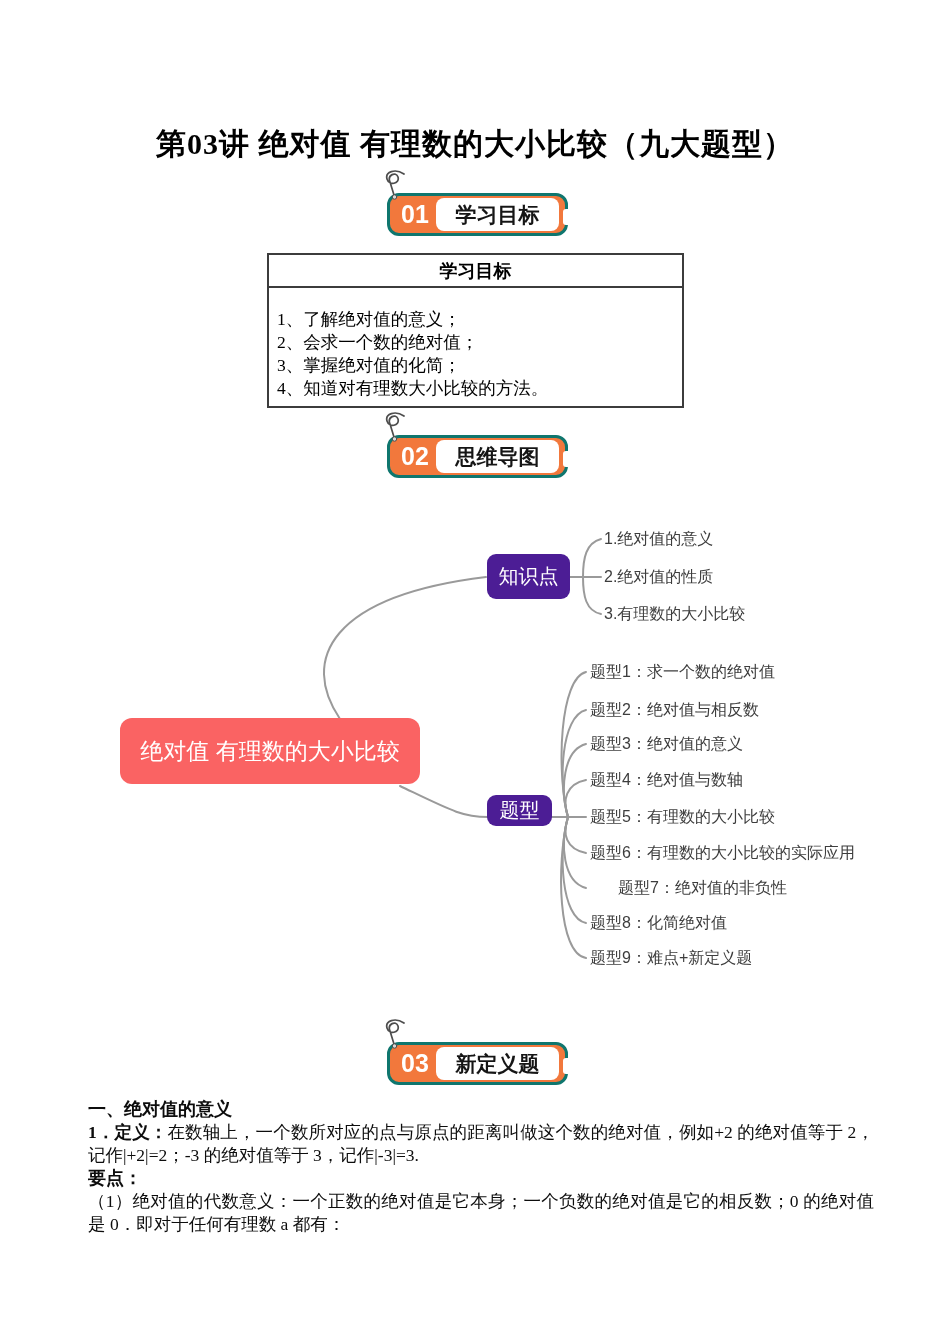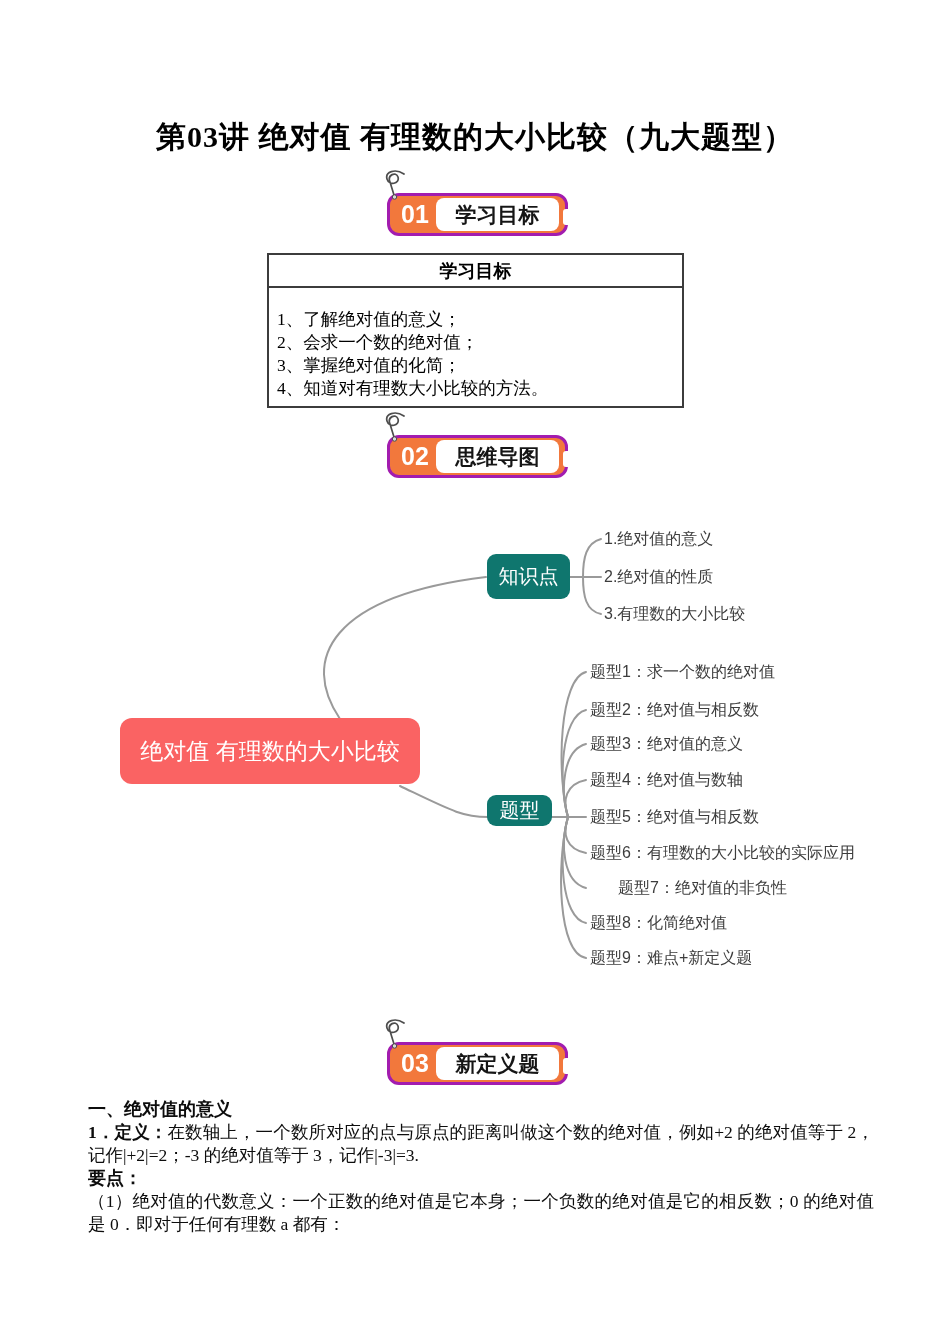--- a/index.html
+++ b/index.html
@@ -1,27 +1,27 @@
 <!DOCTYPE html>
 <html><head>
 <meta charset="utf-8">
 <style>
   html,body { margin:0; padding:0; background:#ffffff; }
   .page { position:relative; width:950px; height:1344px; background:#ffffff; overflow:hidden;
           font-family:"Liberation Serif", serif; }
   .abs { position:absolute; }
 
   
-  .title { left:0; right:0; top:112px; margin:5px; text-align:center;
+  .title { left:0; right:0; top:112px; margin:12px; text-align:center;
            font-size:30px; font-weight:bold; color:#000;
            font-family:"Liberation Serif", serif; letter-spacing:1px; }
 
   
   .badge { position:absolute; width:181px; height:43px; box-sizing:border-box;
-           background:#f2783c; border:3px solid #a21caf; border-radius:12px;
+           background:#f2783c; border:3px solid #0f766e; border-radius:12px;
            display:flex; align-items:center; z-index:3; }
   .badge-num { color:#ffffff; font-weight:bold; font-size:25px; padding:0 7px 0 11px;
                font-family:"Liberation Sans", sans-serif; }
   .badge-label { flex:1; background:#ffffff; border-radius:8px; margin:2px 6px 2px 0;
                  text-align:center; font-size:21px; font-weight:900; color:#151515;
                  height:33px; line-height:33px;
                  font-family:"Liberation Sans", sans-serif; }
   .badge-notch { position:absolute; right:-8px; top:13px; width:10px; height:16px;
                  background:#ffffff; border-radius:3px; }
   .spring { position:absolute; left:-12px; top:-27px; width:38px; height:36px; }
@@ -34,21 +34,21 @@
   .goals-body { padding:20px 8px 6px 8px; }
   .goal-item { font-size:17.5px; line-height:23px; color:#000; }
 
   
   .mm-lines { position:absolute; left:0; top:0; width:950px; height:1344px;
               pointer-events:none; z-index:1; }
   .mm-center { left:120px; top:718px; width:300px; height:66px; background:#fa6363;
                border-radius:12px; color:#fff; font-size:23px; display:flex;
                align-items:center; justify-content:center; z-index:2;
                font-family:"Liberation Sans", sans-serif; white-space:nowrap; }
-  .mm-branch { background:#0f766e; border-radius:9px; color:#fff; font-size:20px;
+  .mm-branch { background:#4c1d95; border-radius:9px; color:#fff; font-size:20px;
                display:flex; align-items:center; justify-content:center; z-index:2;
                font-family:"Liberation Sans", sans-serif; }
   .mm-branch-knowledge { left:487px; top:554px; width:83px; height:45px; }
   .mm-branch-topics    { left:487px; top:795px; width:65px; height:31px; }
   .mm-leaf { position:absolute; font-size:16px; color:#3d3d3d; white-space:nowrap;
              z-index:2; font-family:"Liberation Sans", sans-serif; }
 
   
   .kn { left:88px; top:1098px; width:786px; color:#0d0d0d; font-size:17.5px;
         line-height:23px; text-align:justify; }
@@ -123,21 +123,21 @@
   <div class="abs mm-branch mm-branch-topics">题型</div>
 
   <div class="mm-leaf" style="left:604px; top:529px;">1.绝对值的意义</div>
   <div class="mm-leaf" style="left:604px; top:567px;">2.绝对值的性质</div>
   <div class="mm-leaf" style="left:604px; top:604px;">3.有理数的大小比较</div>
 
   <div class="mm-leaf" style="left:590px; top:662px;">题型1：求一个数的绝对值</div>
   <div class="mm-leaf" style="left:590px; top:700px;">题型2：绝对值与相反数</div>
   <div class="mm-leaf" style="left:590px; top:734px;">题型3：绝对值的意义</div>
   <div class="mm-leaf" style="left:590px; top:770px;">题型4：绝对值与数轴</div>
-  <div class="mm-leaf" style="left:590px; top:807px;">题型5：绝对值与相反数</div>
+  <div class="mm-leaf" style="left:590px; top:807px;">题型5：有理数的大小比较</div>
   <div class="mm-leaf" style="left:590px; top:843px;">题型6：有理数的大小比较的实际应用</div>
   <div class="mm-leaf" style="left:590px; top:878px;margin-left:28px;">题型7：绝对值的非负性</div>
   <div class="mm-leaf" style="left:590px; top:913px;">题型8：化简绝对值</div>
   <div class="mm-leaf" style="left:590px; top:948px;">题型9：难点+新定义题</div>
 
   <div class="badge" style="left:387px; top:1042px;">
     <svg class="spring" viewBox="0 0 38 36">
       <path d="M26 5 C17 -1 7 3 9 10 C11 17 22 15 20 8 C18 2 9 6 12 13 L16 26" fill="none" stroke="#4d4d4d" stroke-width="1.7" stroke-linecap="round"></path>
       <circle cx="16.5" cy="28" r="2.2" fill="#d8d8d8" stroke="#4d4d4d" stroke-width="1"></circle>
     </svg>

